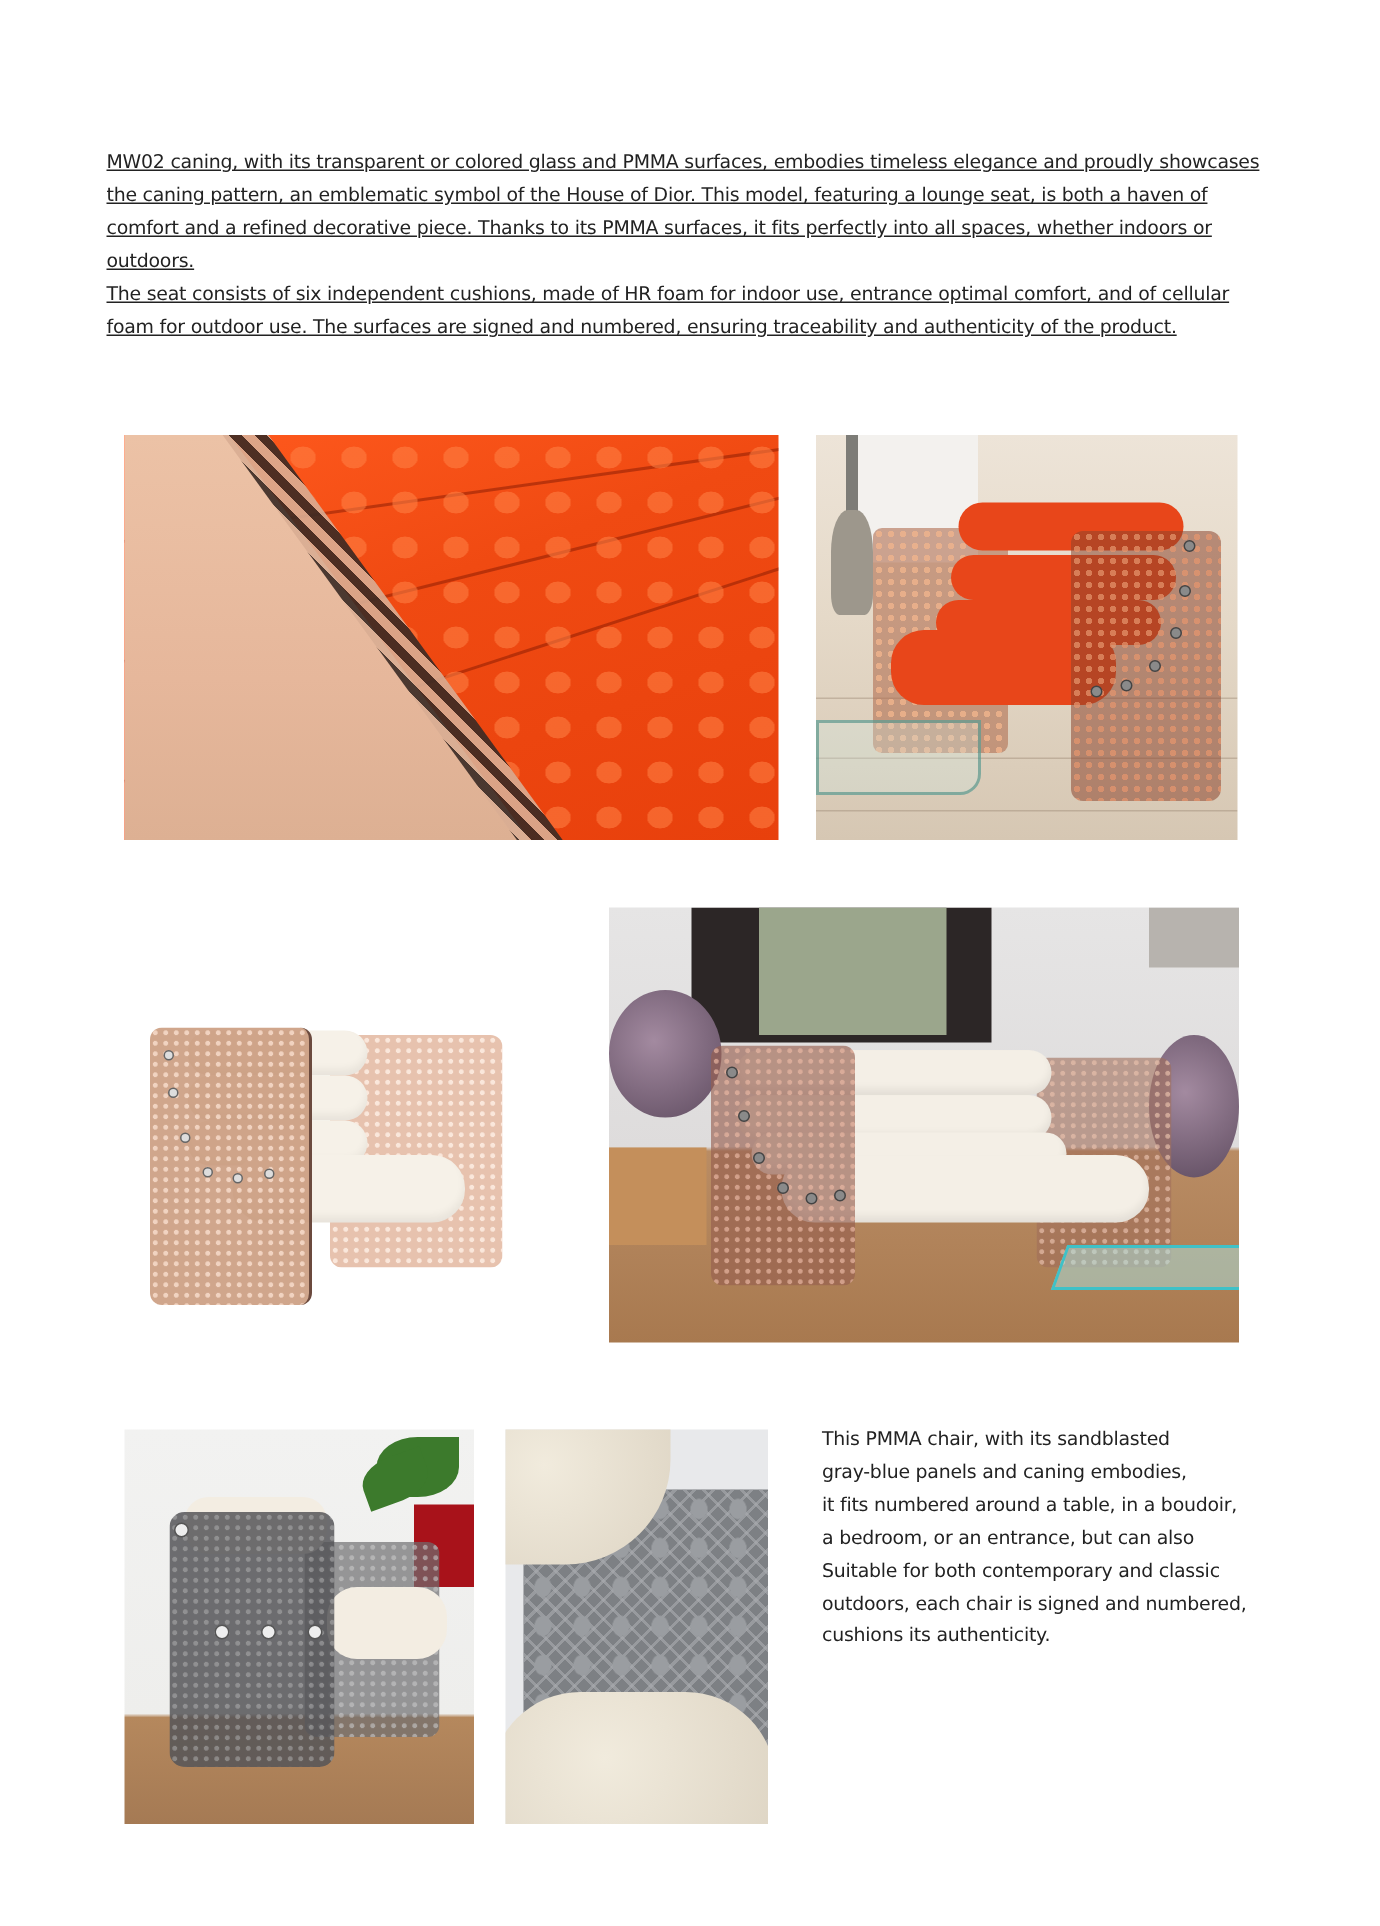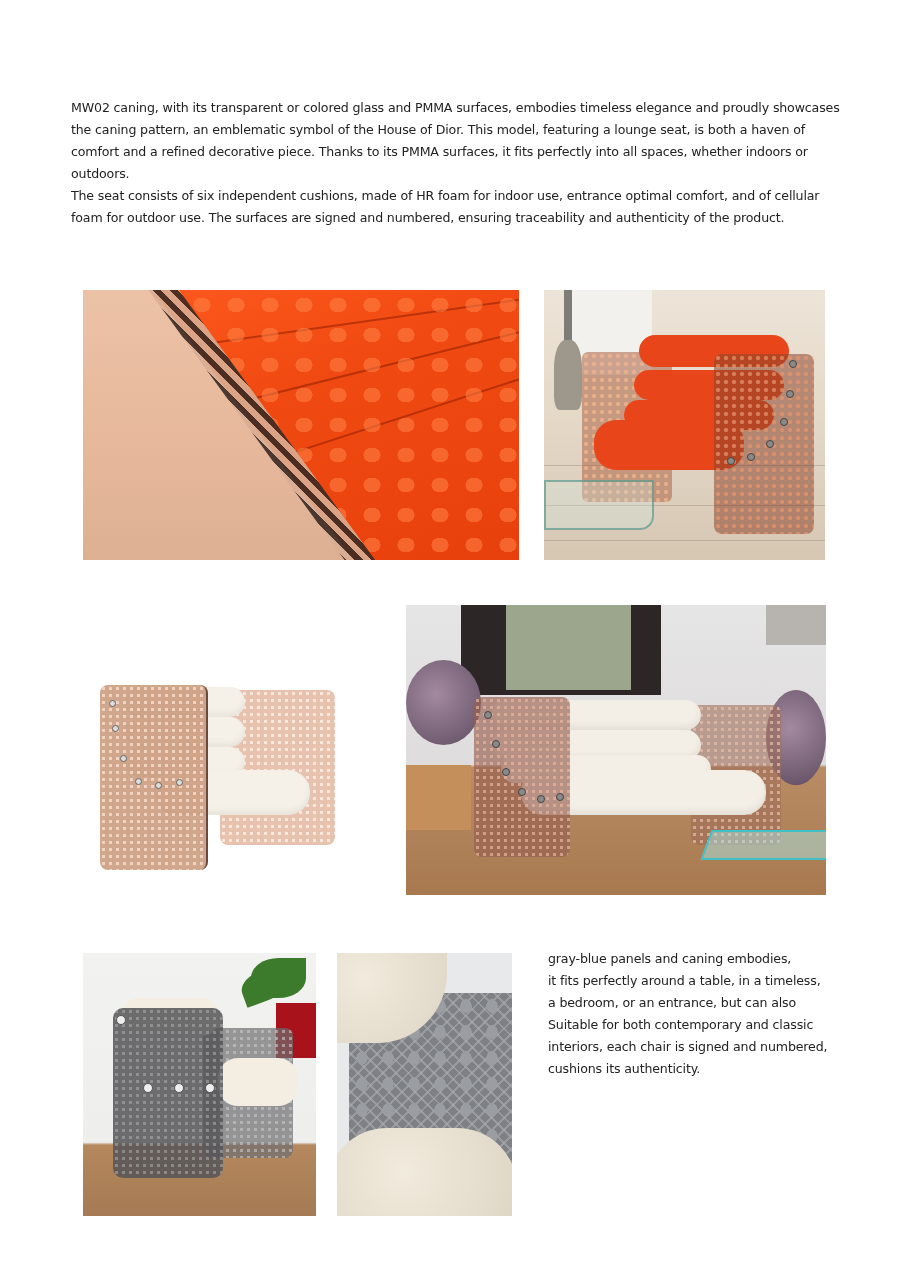--- a/index.html
+++ b/index.html
@@ -3,21 +3,21 @@
 <meta charset="utf-8">
 <style>
   * { box-sizing: border-box; margin: 0; padding: 0; }
   html, body { width: 920px; height: 1284px; background: #ffffff; overflow: hidden; }
   body { position: relative; font-family: "DejaVu Sans", sans-serif; color: #1f1f1f; }
 
   .intro {
     position: absolute; left: 71px; top: 97px; width: 780px;
     font-size: 12.6px; line-height: 22px; letter-spacing: -0.15px; color: #222;
   }
-  .intro p { margin: 0; }
+  .intro p { margin: 0; text-decoration: underline; }
 
   .photo { position: absolute; overflow: hidden; }
 
   
   #p1 { left: 83px; top: 290px; width: 436px; height: 270px;
     background: linear-gradient(160deg, #ff5a1e 0%, #f04a12 40%, #e8400c 100%); }
   #p1 .stripe { position: absolute; left: 0; right: 0; height: 2px; background: rgba(120,20,0,.45); transform-origin: left; }
   #p1 .panel { position: absolute; left: 0; top: 0; width: 100%; height: 100%;
     background: linear-gradient(180deg, #ecc2a6 0%, #e6b79b 60%, #ddb093 100%);
     clip-path: polygon(0 0, 16% 0, 62% 100%, 0 100%); }
@@ -184,19 +184,20 @@
   <div class="bolt" style="left:122px;top:130px"></div>
 </div>
 
 <div class="photo" id="p6">
   <div class="panel"></div>
   <div class="cushion" style="left:-30px;top:-20px;width:140px;height:110px;border-radius:0 0 70px 0"></div>
   <div class="cushion" style="left:-10px;top:175px;width:190px;height:110px;border-radius:60px 60px 0 0"></div>
 </div>
 
 <div class="side-text">
+  <span>This PMMA chair, with its sandblasted</span>
   <span>gray-blue panels and caning embodies,</span>
-  <span>it fits perfectly around a table, in a timeless,</span>
+  <span>it fits numbered around a table, in a boudoir,</span>
   <span>a bedroom, or an entrance, but can also</span>
   <span>Suitable for both contemporary and classic</span>
-  <span>interiors, each chair is signed and numbered,</span>
+  <span>outdoors, each chair is signed and numbered,</span>
   <span>cushions its authenticity.</span>
 </div>
 
 </body></html>

